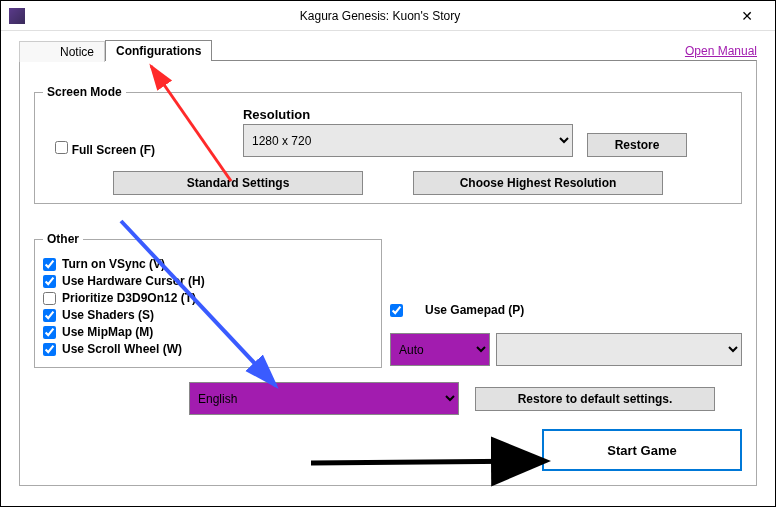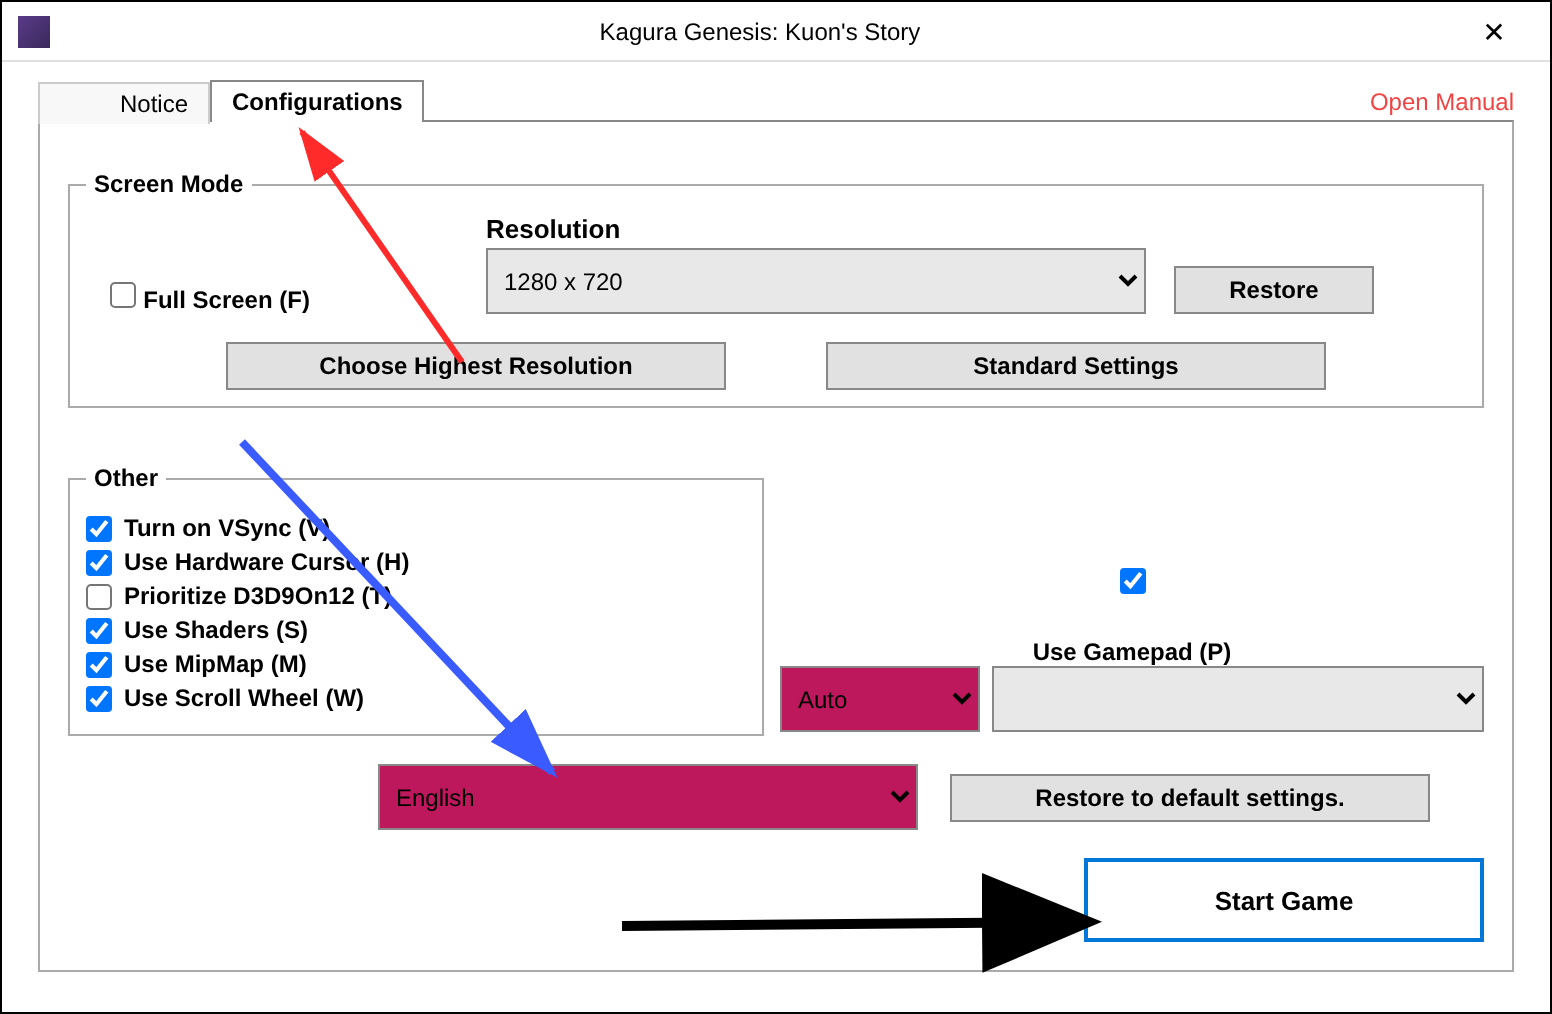--- a/index.html
+++ b/index.html
@@ -82,21 +82,22 @@
       border-color: #ccc;
       padding-left: 40px;
     }
     .tab.active {
       border-color: #888;
       z-index: 3;
       font-weight: bold;
     }
     .open-manual {
       margin-left: auto;
-      color: #ef4444;
+      color: #a21caf;
+      text-decoration: underline;
       font-size: 12px;
       padding-bottom: 3px;
       cursor: pointer;
     }
     .tab-panel {
       border: 1px solid #aaa;
       border-top: 1px solid #888;
       margin-top: -1px;
       padding: 6px 14px 14px 14px;
       position: relative;
@@ -140,21 +141,21 @@
     }
     select {
       font-family: inherit;
       font-size: 12px;
       height: 33px;
       border: 1px solid #888;
       background: #e8e8e8;
       padding: 0 4px;
     }
     select.light {
-      background: #be185d;
+      background: #a21caf;
     }
     button.gray-btn {
       font-family: inherit;
       font-size: 12px;
       font-weight: bold;
       background: #e1e1e1;
       border: 1px solid #888;
       height: 24px;
       padding: 0 20px;
       cursor: default;
@@ -181,25 +182,24 @@
       margin: 3px 0;
       display: flex;
       align-items: center;
       gap: 6px;
     }
     .gamepad-area {
       flex: 1;
       padding-bottom: 2px;
     }
     .gamepad-row1 {
-      margin-bottom: 0;
+      margin-bottom: 16px;
       display: flex;
       align-items: center;
       gap: 22px;
-      flex-direction: column;
     }
     .gamepad-row2 {
       display: flex;
       gap: 6px;
     }
     .gamepad-row2 select:first-child {
       width: 100px;
     }
     .gamepad-row2 select:last-child {
       flex: 1;
@@ -272,22 +272,22 @@
             <div style="width:60px"></div>
             <div class="res-col">
               <span class="label-bold">Resolution</span>
               <select style="width:330px">
                 <option>1280  x    720</option>
               </select>
             </div>
             <button class="gray-btn" style="width:100px">Restore</button>
           </div>
           <div class="two-btn-row">
+            <button class="gray-btn">Standard Settings</button>
             <button class="gray-btn">Choose Highest Resolution</button>
-            <button class="gray-btn">Standard Settings</button>
           </div>
         </div>
       </fieldset>
 
       <div class="mid-section">
         <fieldset class="other-fieldset">
           <legend>Other</legend>
           <div id="other-items">
               <div class="chk-row">
                 <input type="checkbox" checked="" style="">

